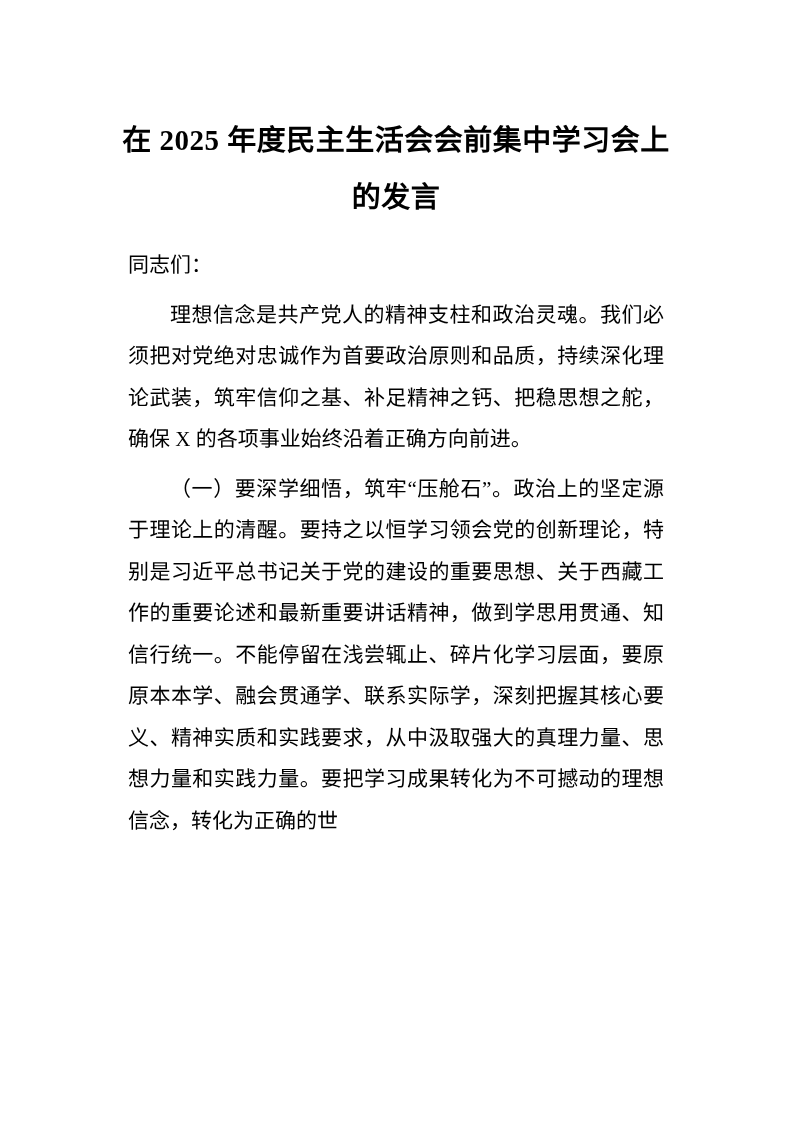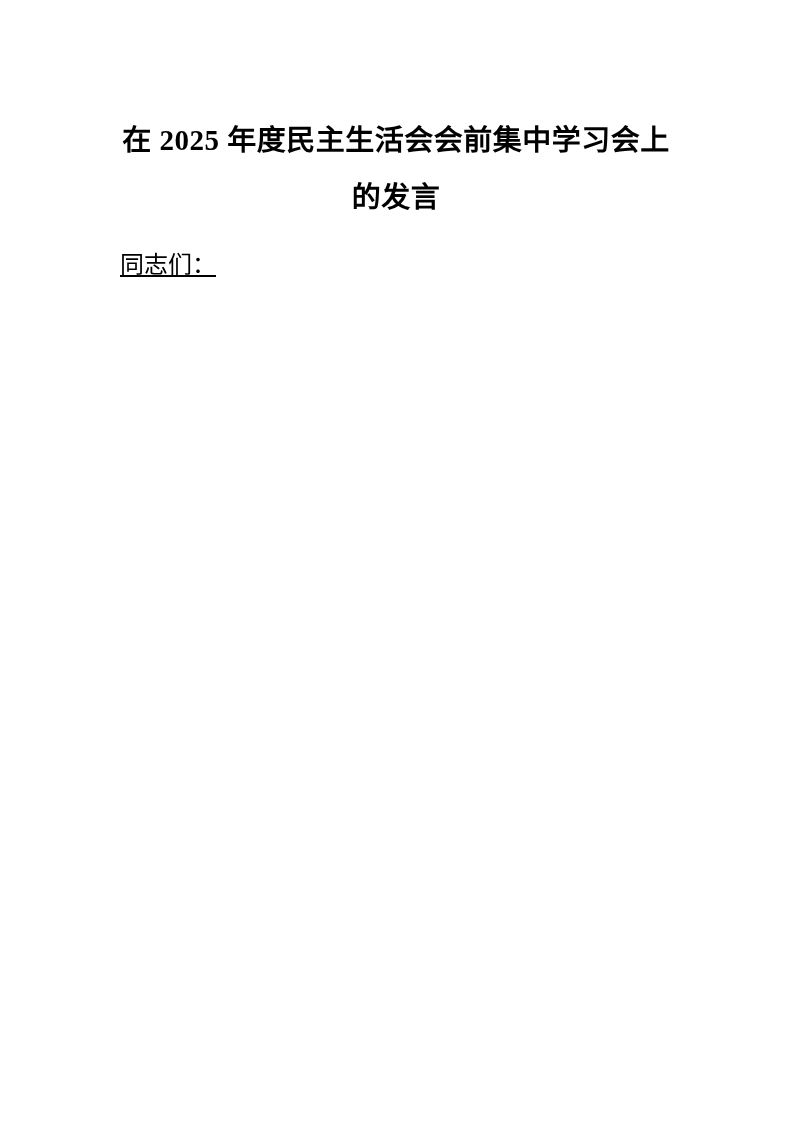--- a/index.html
+++ b/index.html
@@ -21,41 +21,42 @@
   }
   .doc-title {
     margin: 0 0 19px 0;
     font-size: 29px;
     line-height: 57px;
     font-weight: 700;
     text-align: center;
     letter-spacing: 0.5px;
   }
   .body-text p {
-    margin: 0;
-    font-size: 24px;
+    margin: 8px;
+    font-size: 21px;
     line-height: 41.5px;
     text-align: justify;
     text-justify: inter-ideograph;
     word-break: break-all;
-    text-decoration: underline;
   }
   .salutation {
     text-indent: 0;
   }
   .para {
     text-indent: 2em;
   }
 </style>
 </head>
 <body>
 
 <div class="page">
   <h1 class="doc-title">在 2025 年度民主生活会会前集中学习会上的发言</h1>
 
   <div class="body-text">
     <p class="salutation">同志们：</p>
 
 
 
+    <p class="para">理想信念是共产党人的精神支柱和政治灵魂。我们必须把对党绝对忠诚作为首要政治原则和品质，持续深化理论武装，筑牢信仰之基、补足精神之钙、把稳思想之舵，确保 X 的各项事业始终沿着正确方向前进。</p>
 
+    <p class="para">（一）要深学细悟，筑牢“压舱石”。政治上的坚定源于理论上的清醒。要持之以恒学习领会党的创新理论，特别是习近平总书记关于党的建设的重要思想、关于西藏工作的重要论述和最新重要讲话精神，做到学思用贯通、知信行统一。不能停留在浅尝辄止、碎片化学习层面，要原原本本学、融会贯通学、联系实际学，深刻把握其核心要义、精神实质和实践要求，从中汲取强大的真理力量、思想力量和实践力量。要把学习成果转化为不可撼动的理想信念，转化为正确的世</p>
   </div>
 </div>
 
 </body></html>

